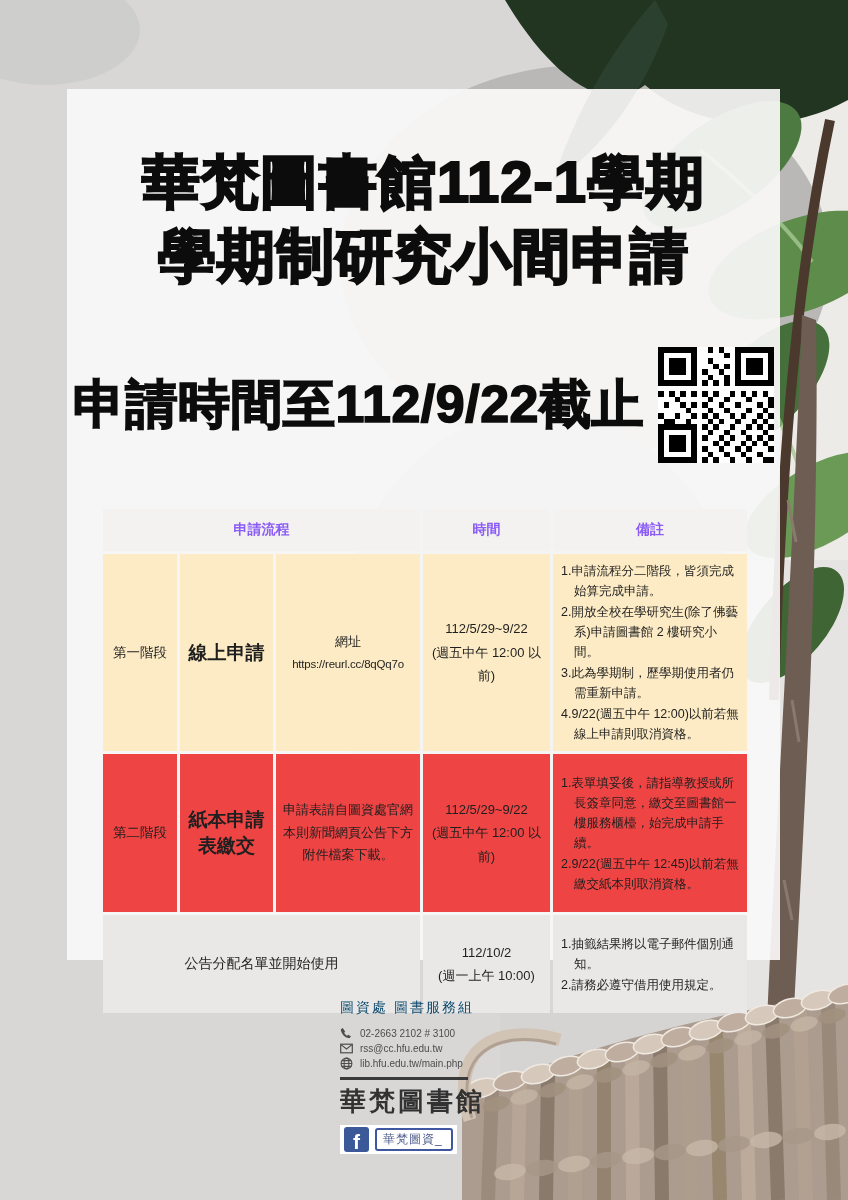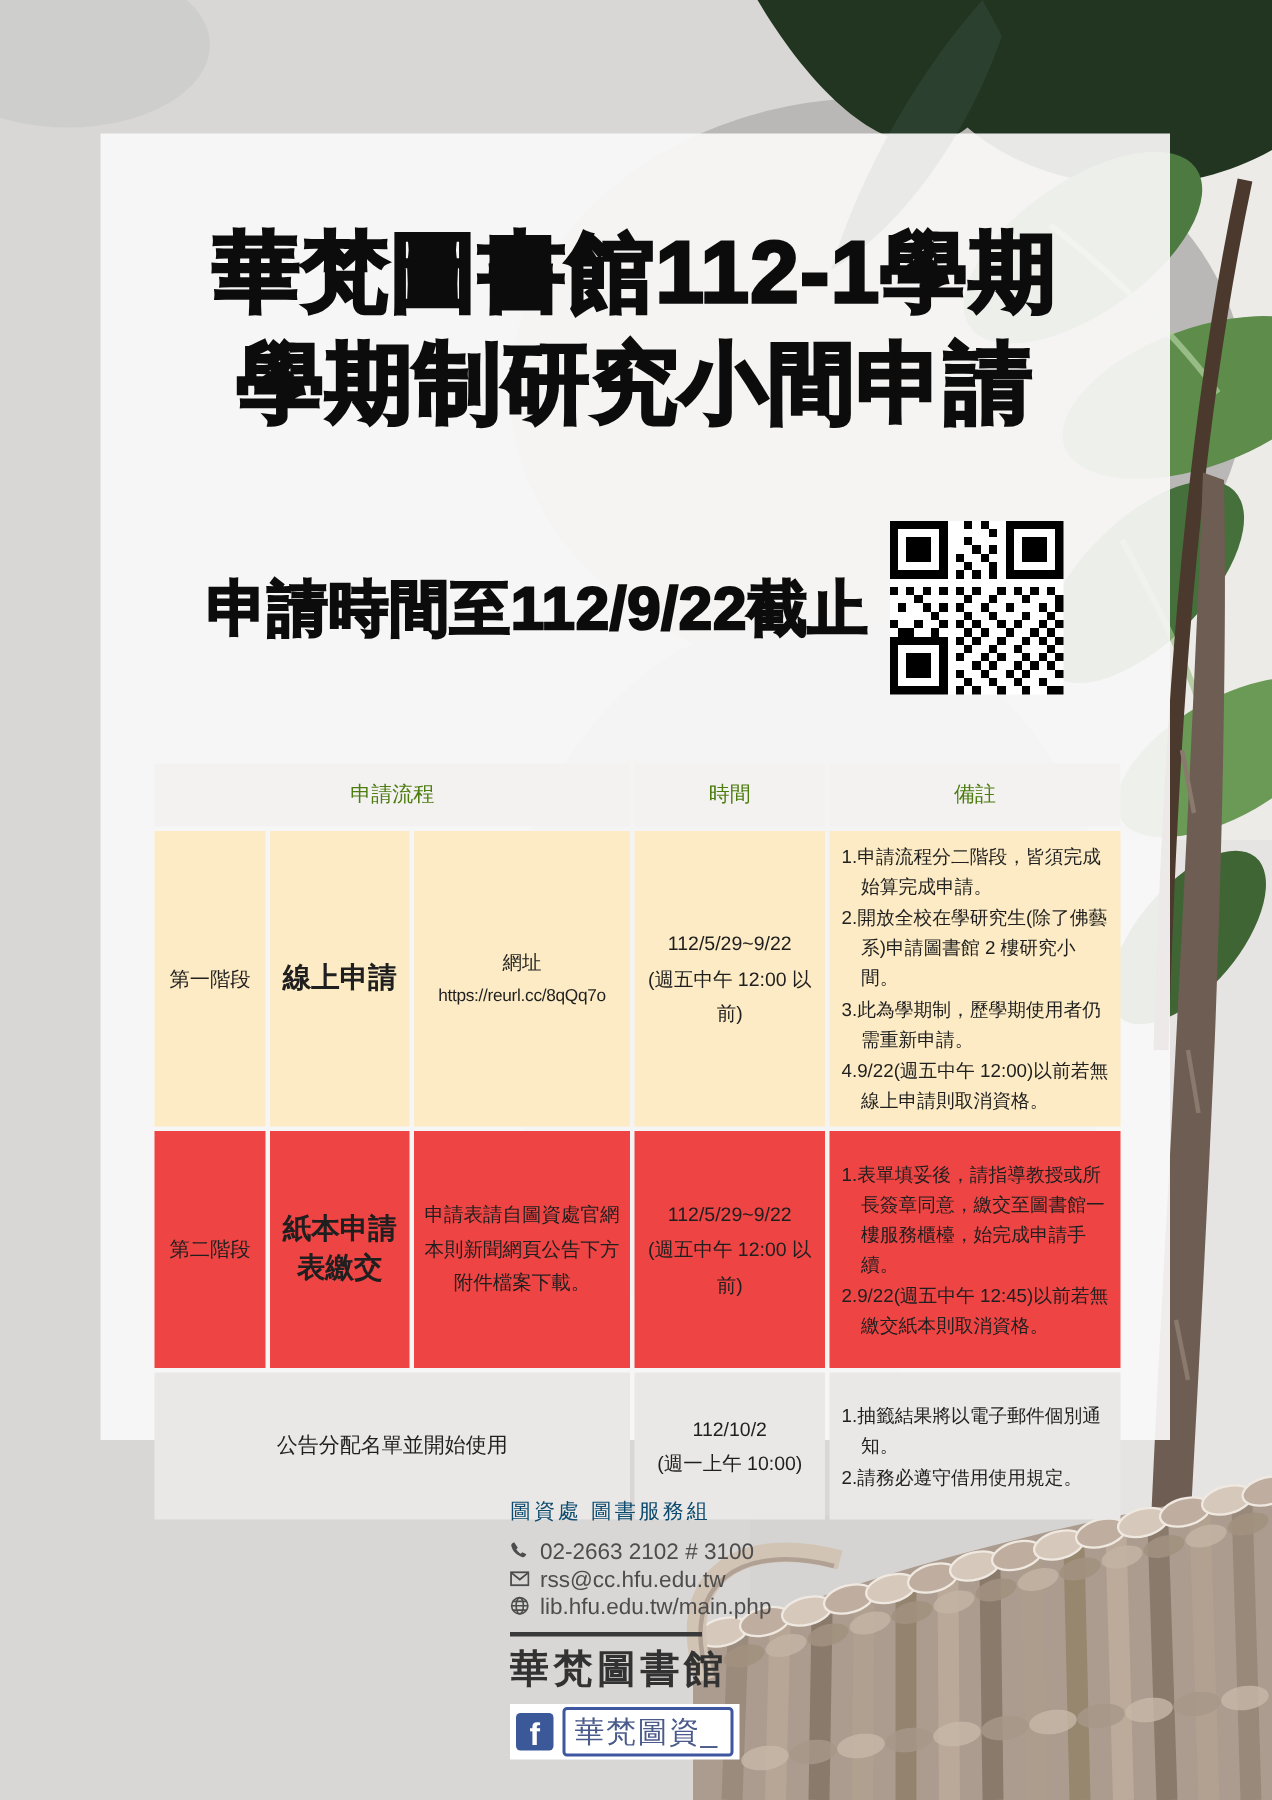--- a/index.html
+++ b/index.html
@@ -17,59 +17,59 @@
   .title{
     position:absolute;top:56px;left:0;width:100%;margin:0;
     text-align:center;font-size:58px;line-height:1.28;font-weight:900;
     color:#0c0c0c;-webkit-text-stroke:2.2px #0c0c0c;letter-spacing:1px;
   }
   .deadline-row{
     position:absolute;top:258px;left:0;width:100%;
     display:flex;align-items:center;justify-content:center;gap:14px;
   }
   .deadline{
-    font-size:40px;font-weight:900;color:#0c0c0c;
+    font-size:52px;font-weight:900;color:#0c0c0c;
     -webkit-text-stroke:1.6px #0c0c0c;letter-spacing:0.5px;white-space:nowrap;
   }
   .qr{width:116px;height:116px;flex:0 0 auto}
   
   .tblwrap{position:absolute;top:417px;left:33px;width:650px}
   table.apply{
     border-collapse:separate;border-spacing:3px;table-layout:fixed;
     width:650px;color:#1f1f1f;
   }
   th,td{vertical-align:middle;text-align:center;padding:2px;overflow:hidden}
-  thead th{background:#f3f2f1;height:38px;font-size:14px;font-weight:400;color:#4d7c0f}
+  thead th{background:#f3f2f1;height:38px;font-size:14px;font-weight:700;color:#8b5cf6}
   tr.r1>td{background:#fcebc4;height:152px}
   tr.r2>td{background:#ef4444;height:130px}
   tr.r3>td{background:#e9e8e6;height:86px}
   td.stage{font-size:13.5px}
   td.method{font-size:19px;font-weight:700;line-height:1.35}
   td.detail{font-size:13px;line-height:1.75;padding:14px 4px}
   .url{font-size:11.5px;white-space:nowrap;letter-spacing:-0.2px}
   td.time{font-size:13px;line-height:1.8}
   td.announce{font-size:14px}
   td.notes{text-align:left;font-size:12.5px;line-height:1.6;padding:6px 5px 6px 8px}
   .note{padding-left:13px;text-indent:-13px;margin:1px 0}
   
   .footer{position:absolute;left:340px;top:999px;color:#4a4a4a}
   .dept{font-size:14px;letter-spacing:2px;color:#0c4a6e;margin-bottom:10px}
-  .cline{display:flex;gap:7px;font-size:15px;color:#4d4d4d;margin:2px 0;line-height:1.1}
+  .cline{display:flex;align-items:center;gap:7px;font-size:10px;color:#4d4d4d;margin:2px 0;line-height:1.1}
   .cicon{width:13px;height:13px;flex:0 0 auto}
   .divider{width:128px;border-top:3px solid #3a3a3a;margin:7px 0 4px 0}
   .libname{font-size:26px;font-weight:600;letter-spacing:3px;color:#323232;white-space:nowrap}
   .fbrow{display:inline-flex;align-items:center;gap:6px;margin-top:6px;background:#ffffff;padding:2px 4px}
   .fbicon{
     width:25px;height:25px;background:#3b5998;border-radius:3px;color:#ffffff;
     font-weight:bold;font-size:21px;display:flex;align-items:flex-end;justify-content:center;
     line-height:0.95;overflow:hidden;
   }
   .fbbox{
     border:2px solid #3f57a0;border-radius:3px;padding:1px 8px 1px 6px;
-    font-size:20px;color:#4a5a8a;letter-spacing:1px;background:#ffffff;white-space:nowrap;
+    font-size:12px;color:#4a5a8a;letter-spacing:1px;background:#ffffff;white-space:nowrap;
   }
 </style>
 </head>
 <body>
 
 <svg class="bg" viewBox="0 0 848 1200" aria-hidden="true">
   <rect width="848" height="1200" fill="#d8d7d6"></rect>
   <rect x="500" y="1010" width="348" height="190" fill="#d2d1d0" opacity=".5"></rect>
   <rect x="780" y="0" width="68" height="1200" fill="#edebe8"></rect>
   <rect x="600" y="560" width="248" height="450" fill="#e6e4e2"></rect>

